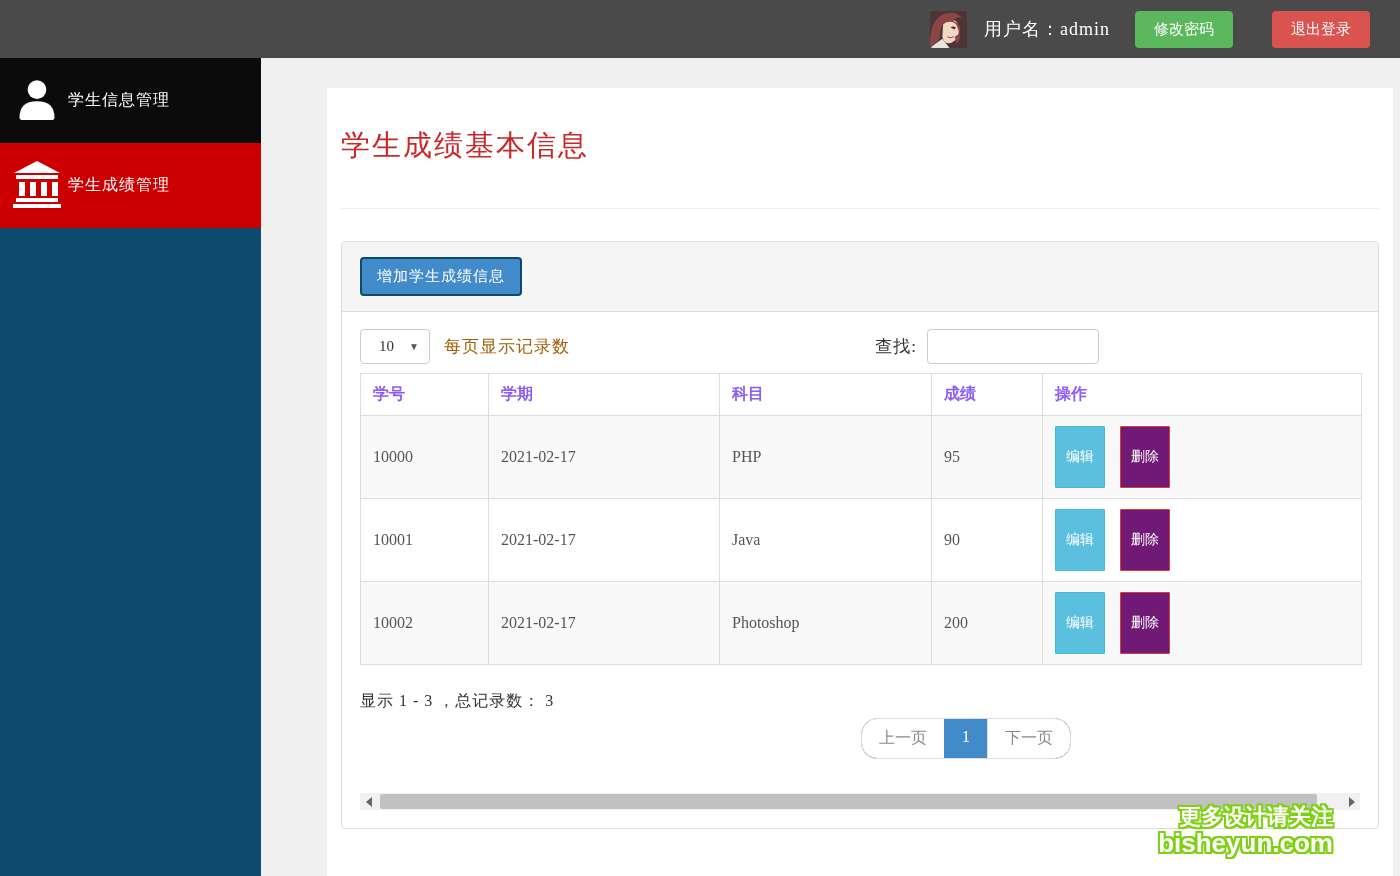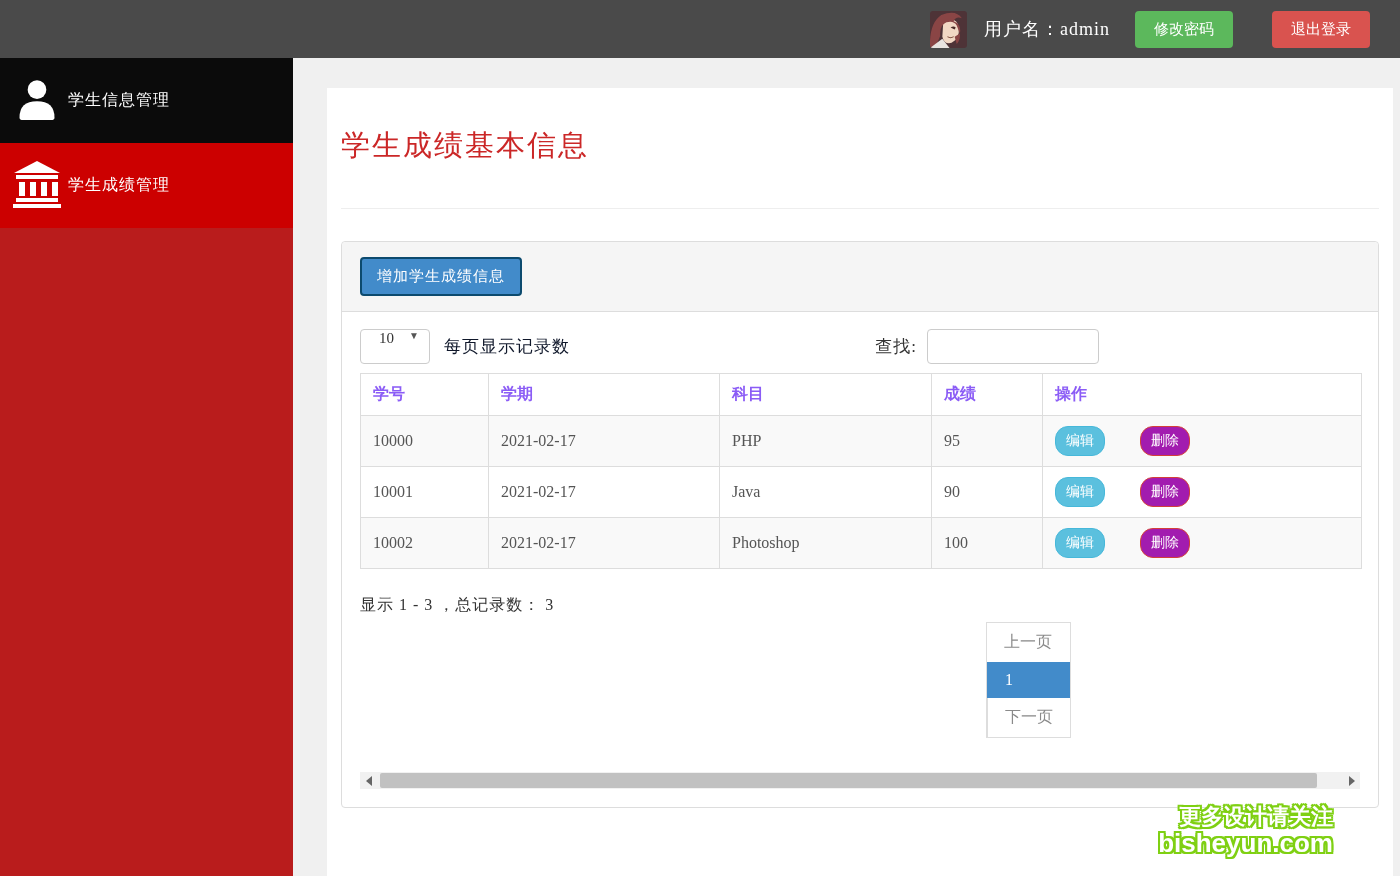--- a/index.html
+++ b/index.html
@@ -23,22 +23,22 @@
   }
   .btn-top {
     border:none; border-radius:4px; color:#fff; font-size:15px;
     padding:9px 19px; cursor:pointer; font-family:inherit;
   }
   .btn-green { background:#5cb85c; margin-left:22px; }
   .btn-red   { background:#d9534f; margin-left:36px; }
 
   
   .sidebar {
-    position:absolute; left:0; top:58px; bottom:0; width:293px;
-    background:#b91c1c;
+    position:absolute; left:0; top:58px; bottom:0; width:261px;
+    background:#0c4a6e;
   }
   .side-item {
     height:85px; display:flex; align-items:center; cursor:pointer;
     color:#fff; font-size:16px; position:relative;
   }
   .side-item .side-icon { width:58px; margin-left:8px; text-align:center; flex:none; }
   .side-item .side-label { margin-left:2px; letter-spacing:1px; }
   .side-item.dark1 { background:#0b0b0b; }
   .side-item.active { background:#c00; }
   .side-item.plain { background:#222; border-bottom:1px solid #151515; }
@@ -73,55 +73,55 @@
     font-family:inherit; letter-spacing:1px;
   }
   .panel-body { padding:17px 18px 18px 18px; }
 
   
   .controls {
     display:flex; align-items:center; margin-bottom:9px;
   }
   .select-box {
     width:70px; height:35px; border:1px solid #ccc; border-radius:4px;
-    display:flex; align-items:flex-start; justify-content:space-between;
+    display:flex; align-items:center; justify-content:space-between;
     padding:0 10px 0 18px; cursor:pointer; color:#333; font-size:15px;
     background:#fff;
   }
   .select-caret { font-size:10px; color:#555; }
-  .pagesize-label { margin-left:14px; color:#0f172a; font-size:17px; letter-spacing:1px; }
+  .pagesize-label { margin-left:14px; color:#a16207; font-size:17px; letter-spacing:1px; }
   .search-group { margin-left:auto; margin-right:261px; display:flex; align-items:center; }
   .search-label { color:#333; font-size:17px; margin-right:10px; letter-spacing:1px; }
   .search-input {
     width:172px; height:35px; border:1px solid #ccc; border-radius:4px;
     font-size:15px; padding:0 8px; font-family:inherit; outline:none;
   }
 
   
   table.grid { border-collapse:collapse; width:1002px; font-size:16px; }
   table.grid th, table.grid td {
     border:1px solid #ddd; text-align:left; color:#555;
     padding:10px 12px; height:42px;
   }
   table.grid th { font-weight:bold; color:#8b5cf6; height:42px; }
   table.grid tbody tr:nth-child(odd) { background:#f9f9f9; }
   table.grid tbody tr:nth-child(even) { background:#fff; }
   table.grid td { height:46px; }
   .col-id{width:128px;} .col-term{width:231px;} .col-sub{width:212px;} .col-score{width:111px;}
   .btn-edit, .btn-del {
-    border-radius:13px; color:#fff; font-size:14px; padding:5px 10px;
+    border-radius:1px; color:#fff; font-size:14px; padding:21px 10px;
     cursor:pointer; font-family:inherit; border:1px solid transparent;
   }
   .btn-edit { background:#5bc0de; border-color:#46b8da; }
-  .btn-del  { background:#a21caf; border-color:#d43f3a; margin-left:35px;font-family:Liberation Serif, serif; }
+  .btn-del  { background:#701a75; border-color:#d43f3a; margin-left:15px;font-family:Liberation Serif, serif; }
 
   
   .summary { margin-top:26px; color:#333; font-size:16px; letter-spacing:1px; }
   .pager-row { display:flex; justify-content:flex-end; margin:6px 289px 0 0; }
-  .pager { display:flex; border:1px solid #ddd; border-radius:0; overflow:hidden; background:#a21caf;flex-direction:column; }
+  .pager { display:flex; border:1px solid #ddd; border-radius:16px; overflow:hidden; background:#a21caf; }
   .pager .pg {
     padding:9px 17px; font-size:16px; color:#8a8a8a; cursor:pointer; background:#fff;
   }
   .pager .pg + .pg { border-left:1px solid #ddd; }
   .pager .pg.current { background:#428bca; color:#fff; border-left:1px solid #428bca; }
 
   
   .hscroll {
     margin-top:34px; height:17px; background:#f7f7f7;
     display:flex; align-items:center;
@@ -235,21 +235,21 @@
                 <td class="col-id">10001</td>
                 <td class="col-term">2021-02-17</td>
                 <td class="col-sub">Java</td>
                 <td class="col-score">90</td>
                 <td><button class="btn-edit">编辑</button><button class="btn-del">删除</button></td>
               </tr>
               <tr>
                 <td class="col-id">10002</td>
                 <td class="col-term">2021-02-17</td>
                 <td class="col-sub">Photoshop</td>
-                <td class="col-score">100</td>
+                <td class="col-score">200</td>
                 <td><button class="btn-edit">编辑</button><button class="btn-del">删除</button></td>
               </tr>
             </tbody>
         </table>
 
         <div class="summary">显示 1 - 3 ，总记录数： 3</div>
 
         <div class="pager-row">
           <div class="pager">
             <span class="pg">上一页</span>

